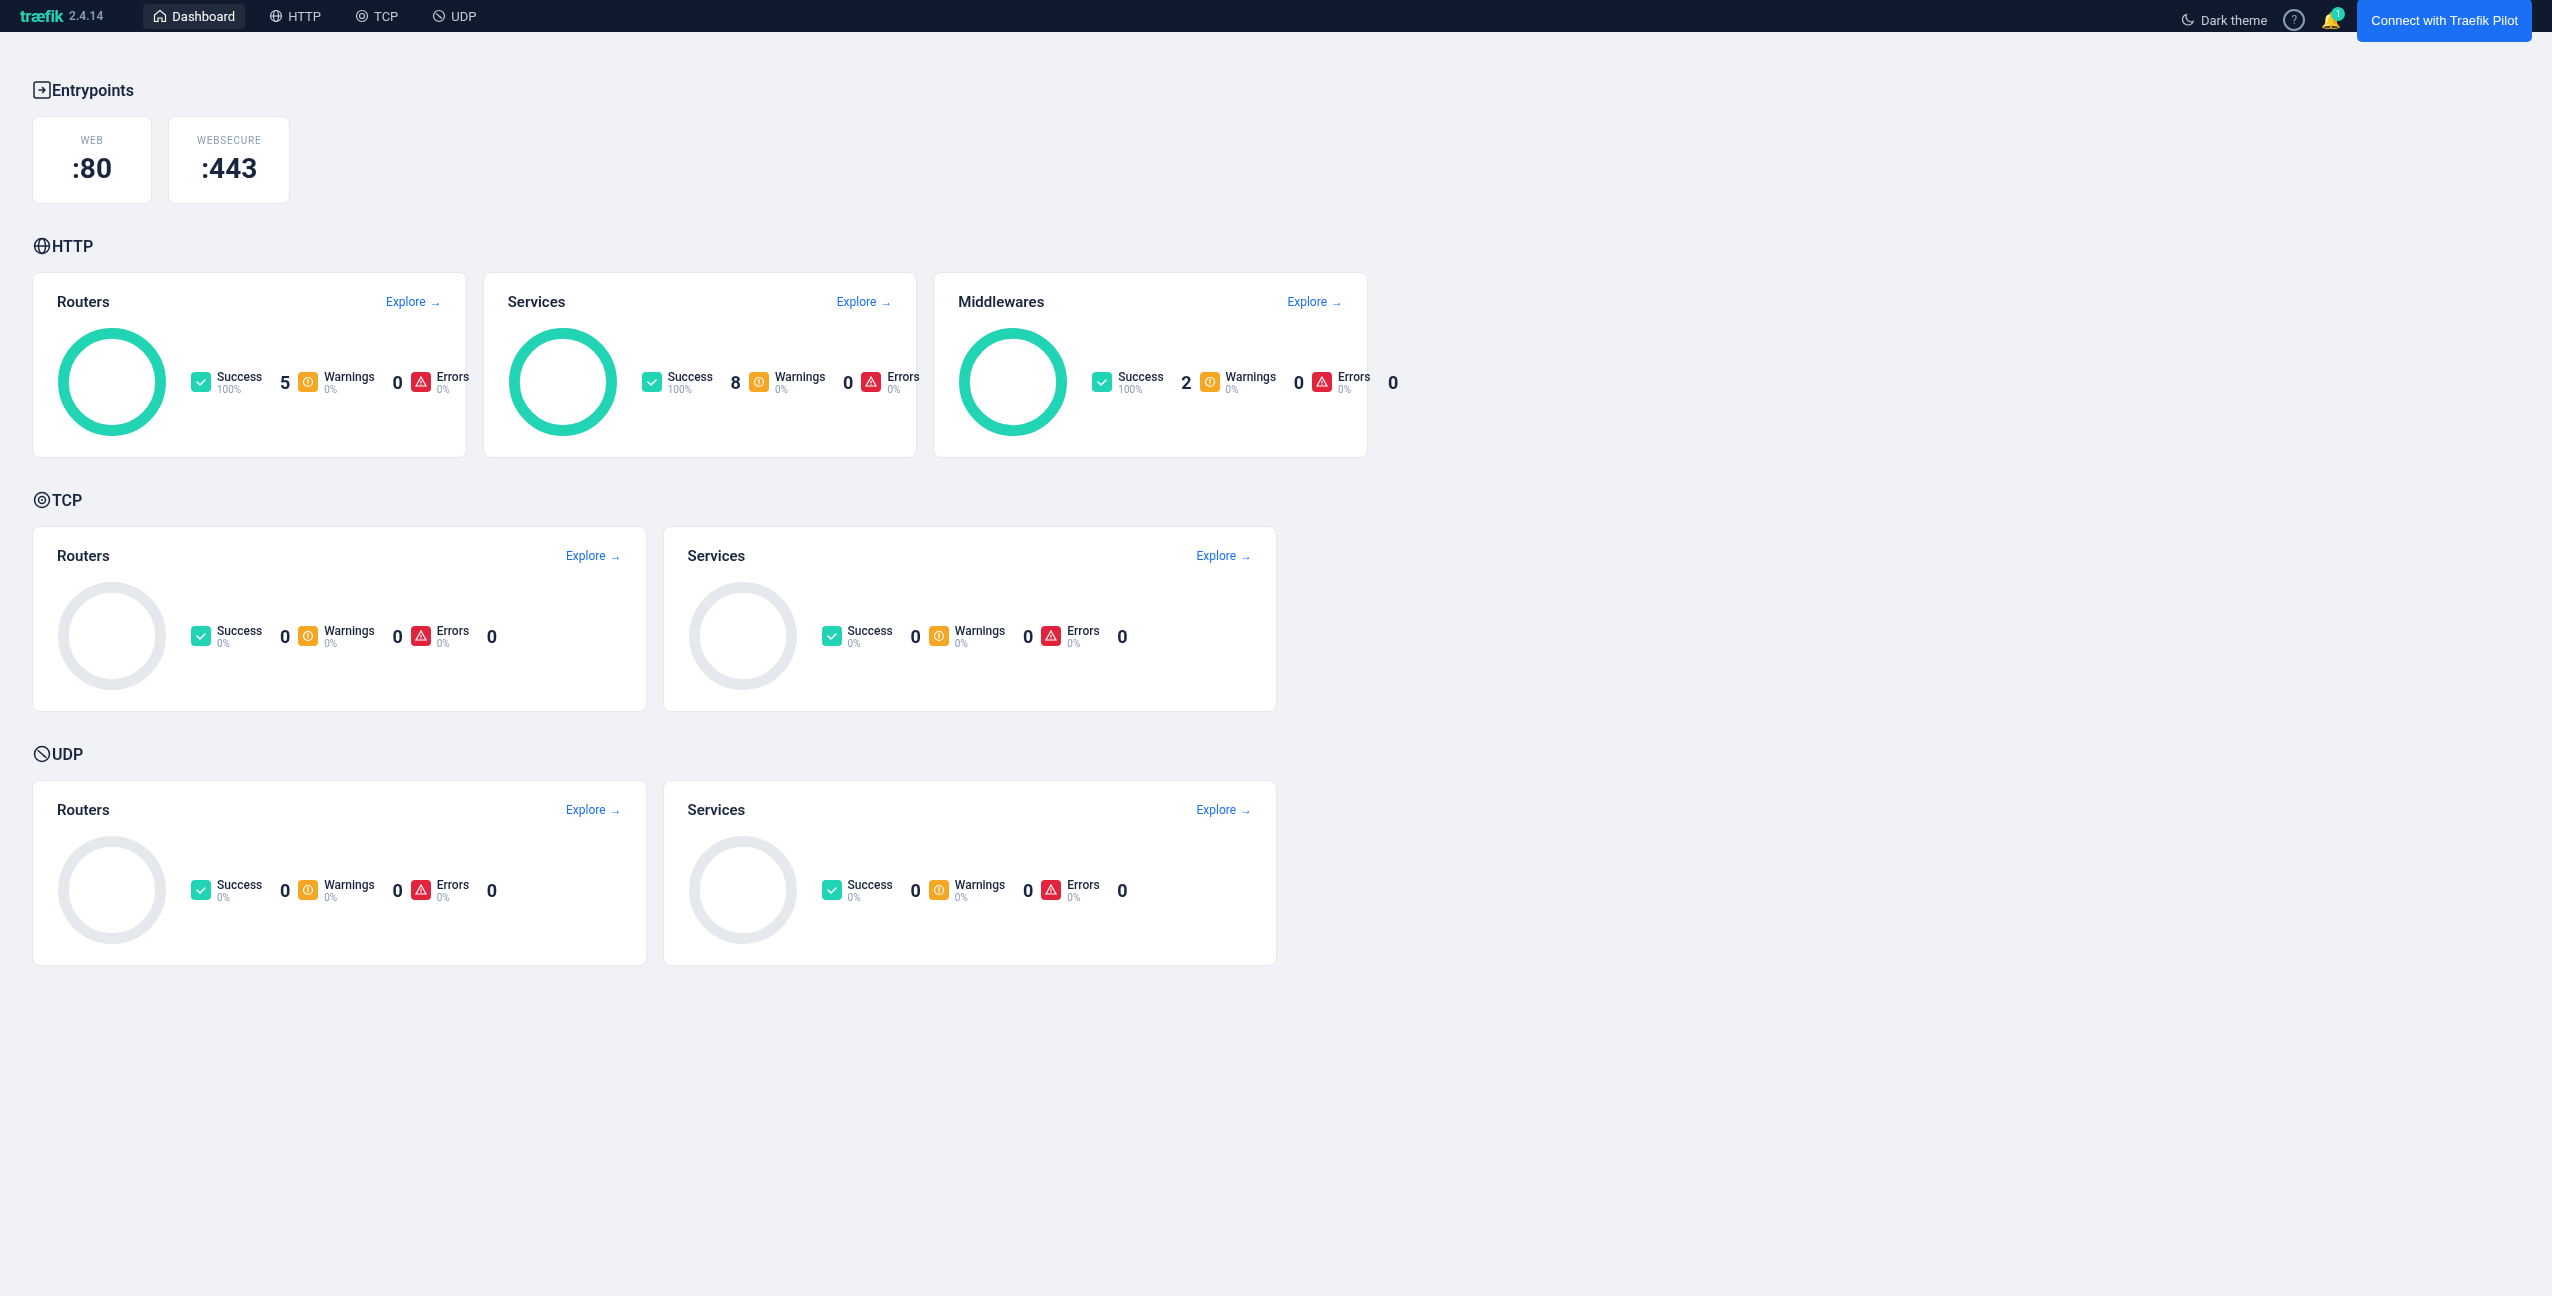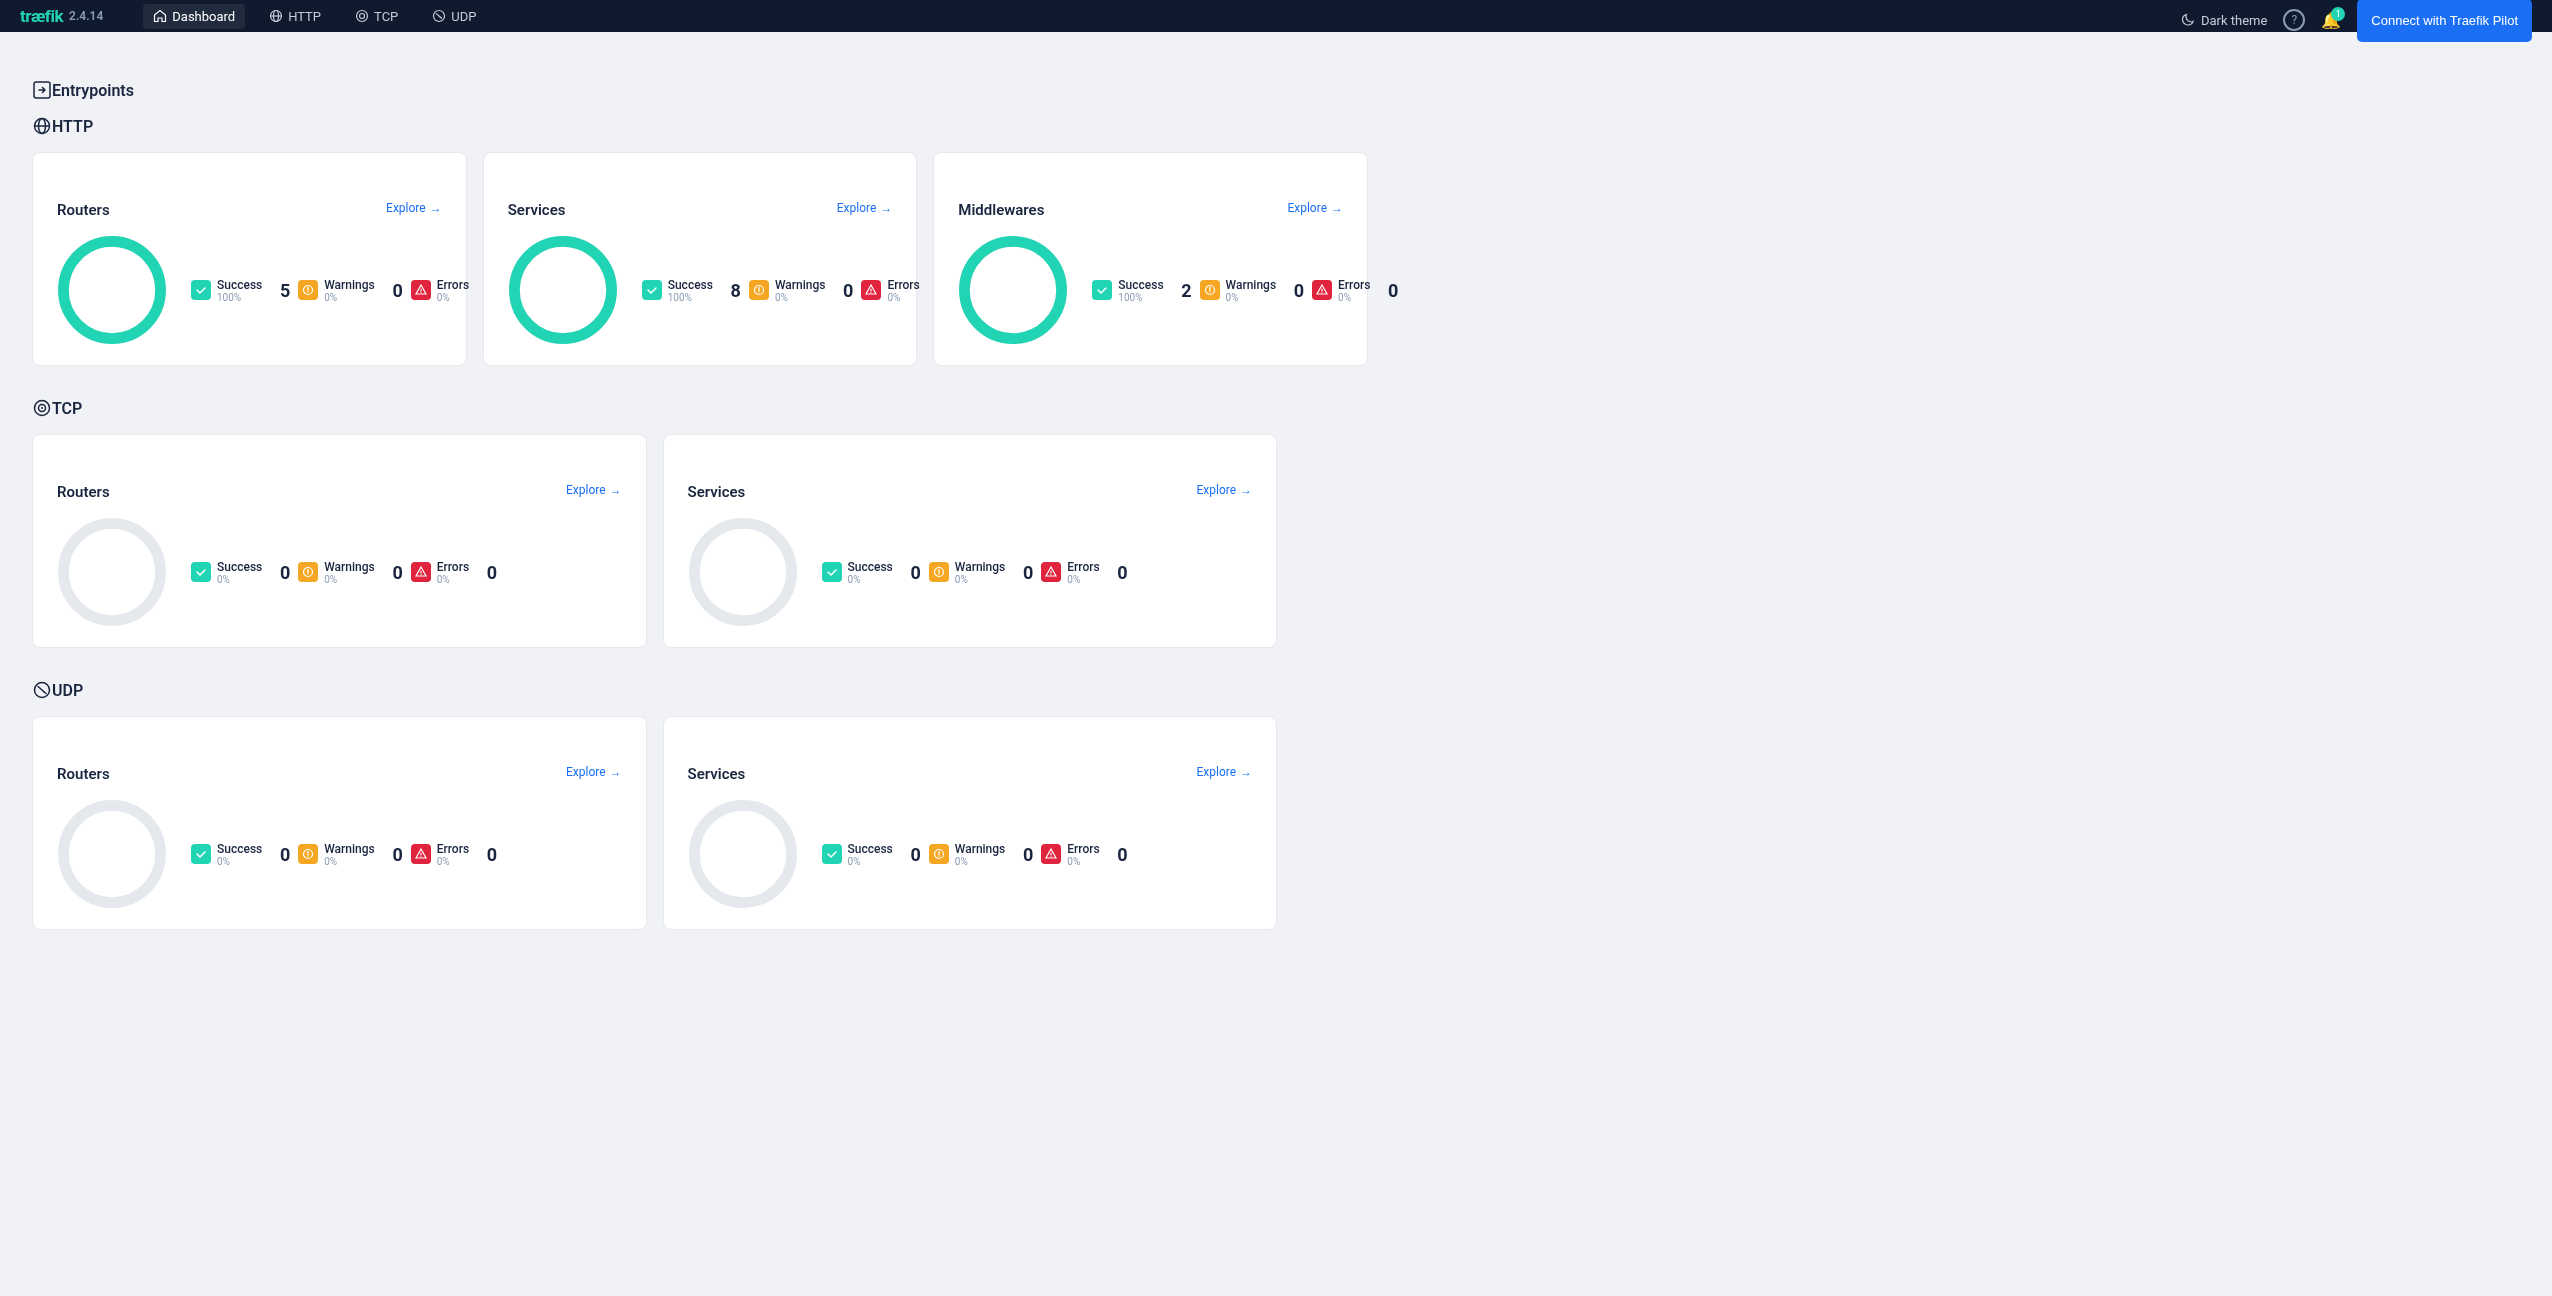--- a/index.html
+++ b/index.html
@@ -166,24 +166,23 @@
     .stat-card {
       background: #fff;
       border: 1px solid #e5e8ed;
       border-radius: 8px;
       padding: 20px 24px;
       flex: 1;
       min-width: 0;
     }
     .stat-card-header {
       display: flex;
-      align-items: flex-start;
+      align-items: center;
       justify-content: space-between;
       margin-bottom: 16px;
-      margin-top: 28px;
     }
     .stat-card-title {
       font-size: 15px;
       font-weight: 600;
       color: #1a2540;
     }
     .explore-link {
       color: #1a6ff5;
       font-size: 12px;
       cursor: pointer;
@@ -321,20 +320,30 @@
   <div class="section-spacer">
     <div class="section-header">
       <span class="section-icon">
         <svg width="18" height="18" viewBox="0 0 18 18" fill="none">
           <rect x="1" y="1" width="16" height="16" rx="2" stroke="#1a2540" stroke-width="1.5" fill="none"></rect>
           <path d="M6 9H12M12 9L9.5 6.5M12 9L9.5 11.5" stroke="#1a2540" stroke-width="1.5" stroke-linecap="round"></path>
         </svg>
       </span>
       <span>Entrypoints</span>
     </div>
+    <div class="entrypoints-row">
+      <div class="entrypoint-card">
+        <div class="entrypoint-label">WEB</div>
+        <div class="entrypoint-value">:80</div>
+      </div>
+      <div class="entrypoint-card">
+        <div class="entrypoint-label">WEBSECURE</div>
+        <div class="entrypoint-value">:443</div>
+      </div>
+    </div>
   </div>
 
   <div class="protocol-section">
     <div class="section-header">
       <span class="section-icon">
         <svg width="18" height="18" viewBox="0 0 18 18" fill="none">
           <circle cx="9" cy="9" r="7.5" stroke="#1a2540" stroke-width="1.5"></circle>
           <ellipse cx="9" cy="9" rx="3.5" ry="7.5" stroke="#1a2540" stroke-width="1.5"></ellipse>
           <line x1="1.5" y1="9" x2="16.5" y2="9" stroke="#1a2540" stroke-width="1.5"></line>
         </svg>

